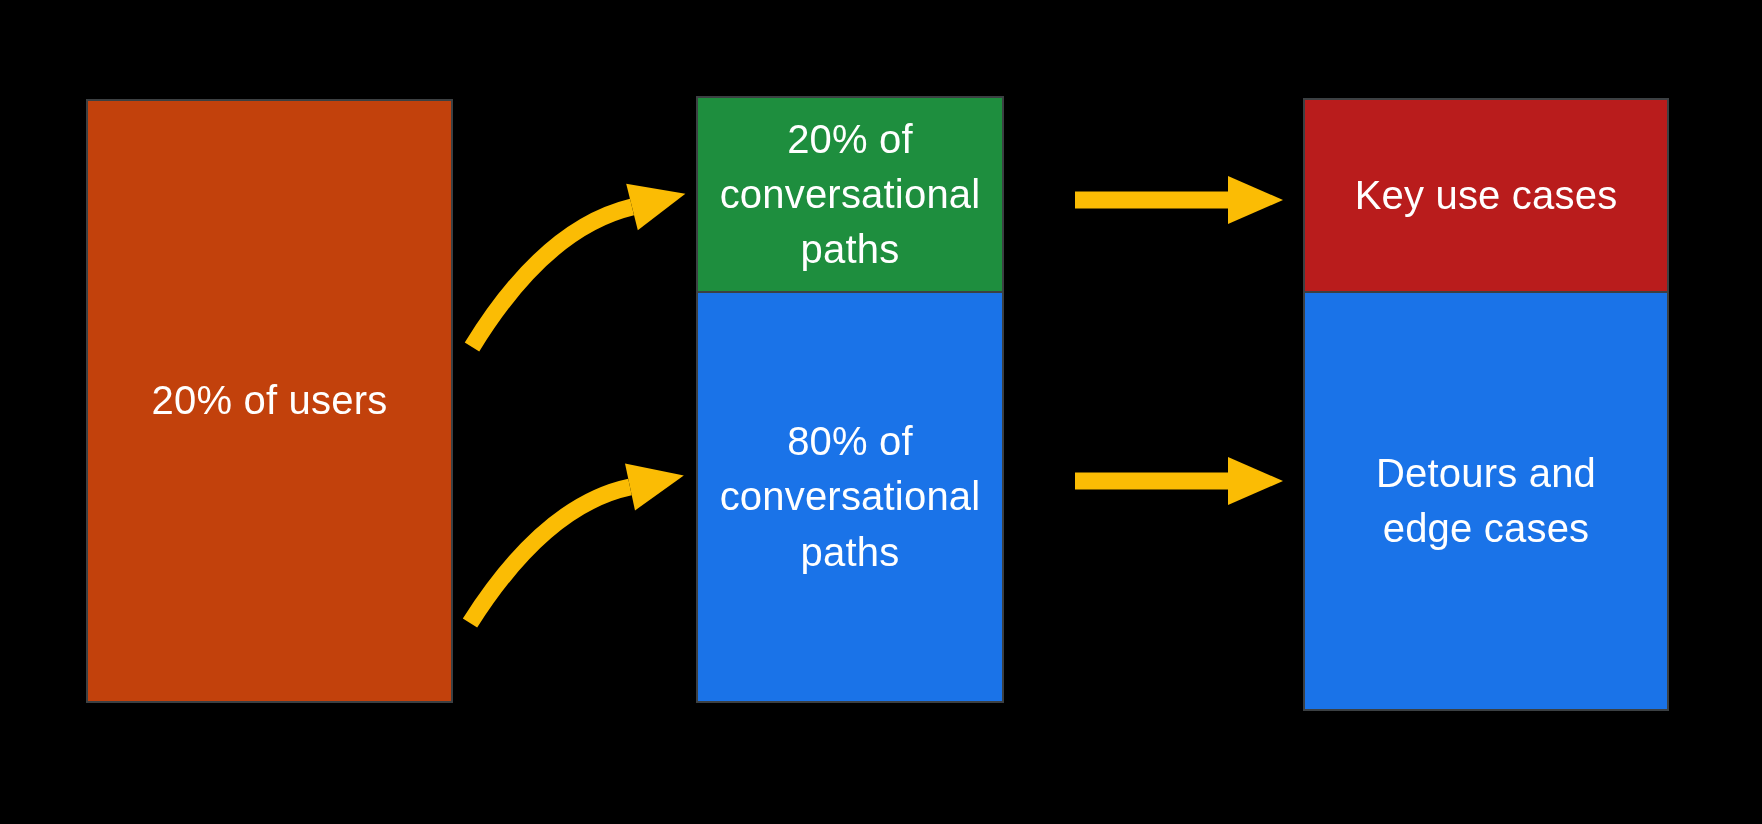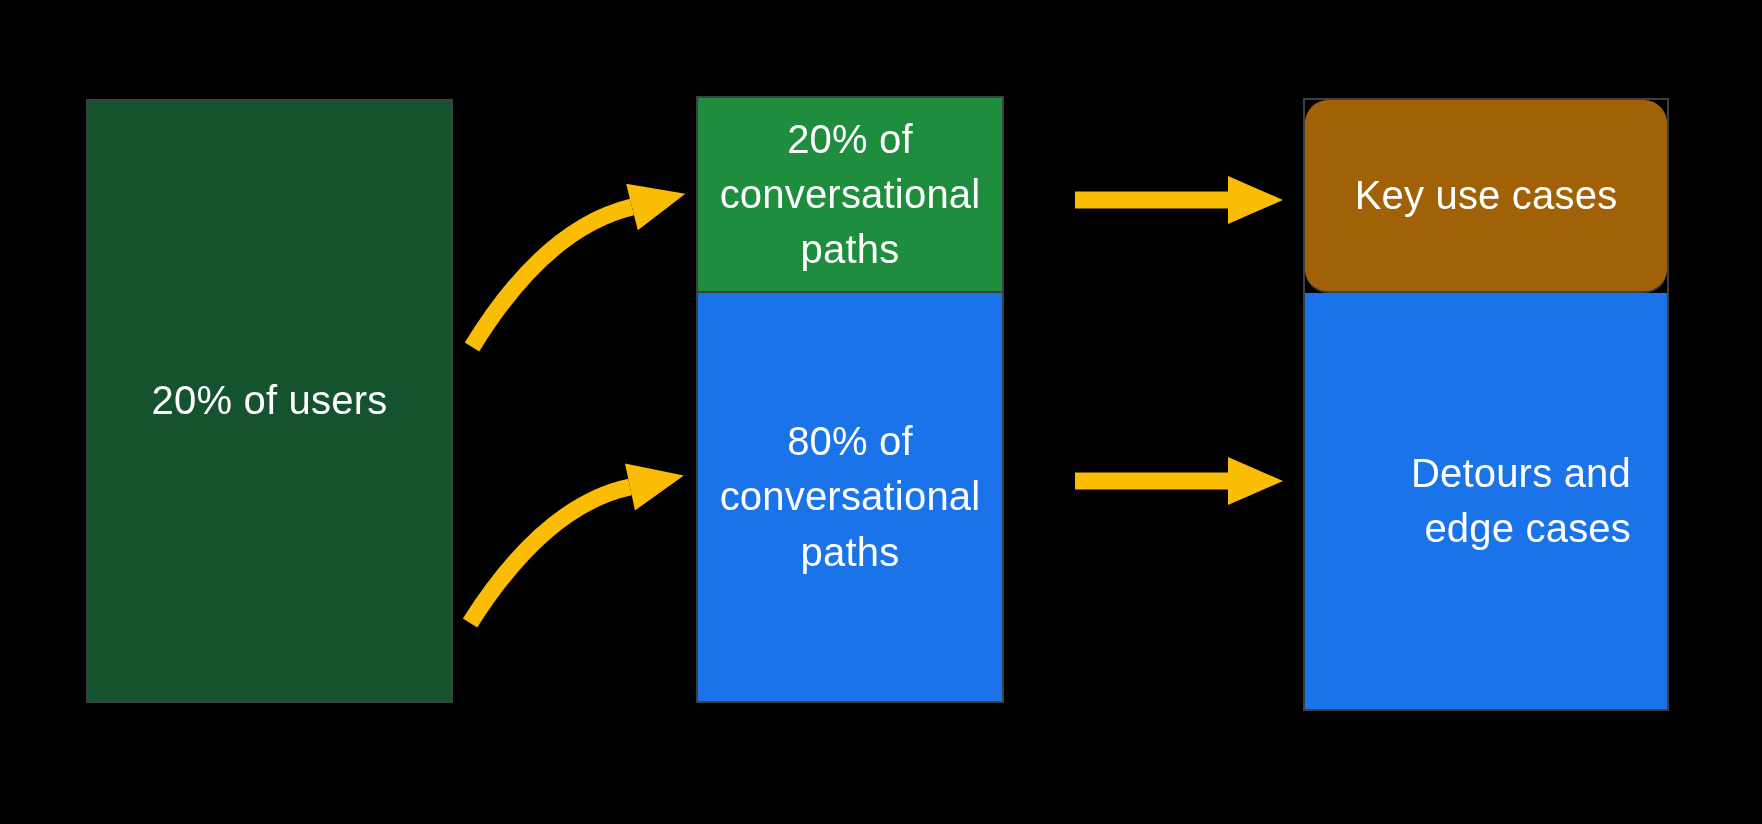--- a/index.html
+++ b/index.html
@@ -35,21 +35,21 @@
   .segment.bottom { flex: 1 1 auto; }
   .seg-label {
     color: var(--text, #fff);
     font-size: 40px;
     line-height: 1.38;
     text-align: center;
     font-weight: 400;
     letter-spacing: 0.2px;
   }
   #col-paths .seg-label { max-width: 320px; }
-  #col-cases .segment.bottom .seg-label { max-width: 290px; text-align: right; }
+  #col-cases .segment.bottom .seg-label { max-width: 290px; }
   #arrow-layer {
     position: absolute;
     left: 0; top: 0;
     width: 1762px; height: 824px;
     pointer-events: none;
   }
   .arrow-shaft {
     fill: none;
     stroke: var(--arrow, #fbbc04);
     stroke-width: 17px;
@@ -59,36 +59,36 @@
     fill: var(--arrow, #fbbc04);
     stroke: none;
   }
 </style>
 </head>
 <body>
 
 <div id="canvas">
 
   <div class="column" id="col-users">
-    <div class="segment bottom" style="background-color: #14532d;">
+    <div class="segment bottom" style="background-color: #c2410c;">
       <div class="seg-label">20% of users</div>
     </div>
   </div>
 
   <div class="column" id="col-paths">
     <div class="segment top" style="height: 32%; background-color: rgb(30, 142, 62);">
       <div class="seg-label">20% of conversational paths</div>
     </div>
     <div class="segment bottom" style="background-color: rgb(26, 115, 232);">
       <div class="seg-label">80% of conversational paths</div>
     </div>
   </div>
 
   <div class="column" id="col-cases">
-    <div class="segment top" style="height: 31.3%; background-color: #a16207; border-radius: 23px;">
+    <div class="segment top" style="height: 31.3%; background-color: #b91c1c;">
       <div class="seg-label">Key use cases</div>
     </div>
     <div class="segment bottom" style="background-color: rgb(26, 115, 232);">
       <div class="seg-label">Detours and edge cases</div>
     </div>
   </div>
 
   <svg id="arrow-layer" viewBox="0 0 1762 824" xmlns="http://www.w3.org/2000/svg">
 
     <g>

